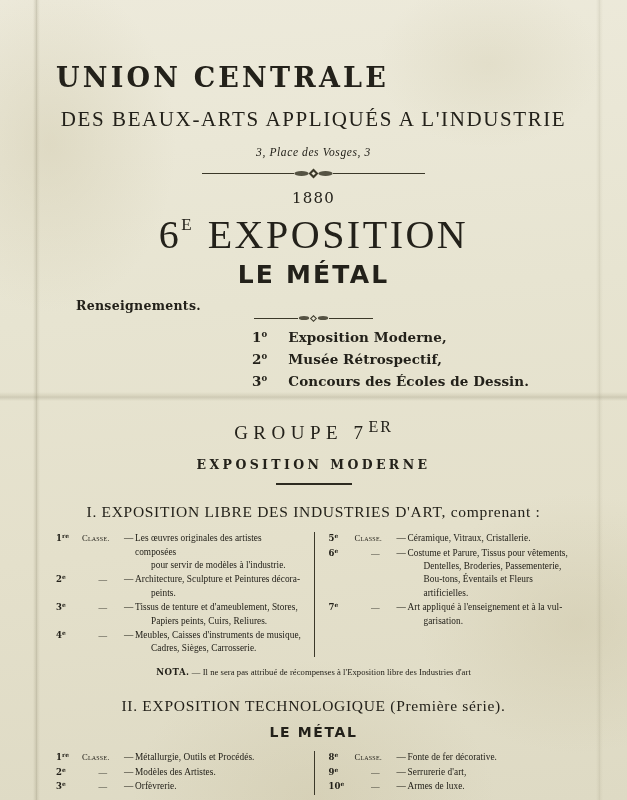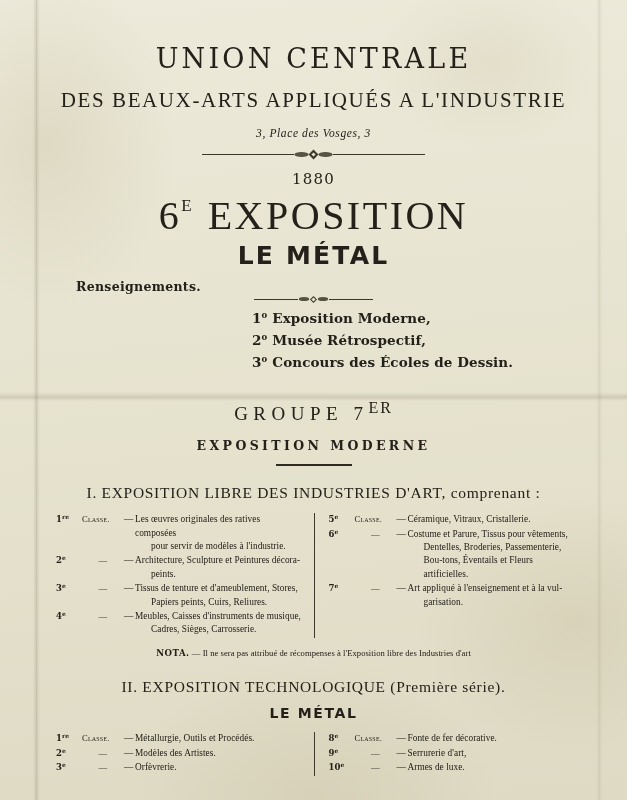--- a/index.html
+++ b/index.html
@@ -60,26 +60,26 @@
       rgba(150,144,116,0) 100%);
   }
   .content {
     position: relative;
     z-index: 2;
     padding: 0 56px;
   }
 
   
   .m-union {
-    text-align: center;
-    font-family: "DejaVu Serif", serif;
-    font-weight: normal;
+    text-align: left;
+    font-family: "DejaVu Serif", serif;
+    font-weight: bold;
     font-size: 27px;
     letter-spacing: 3.2px;
-    padding-top: 45px;
+    padding-top: 64px;
     line-height: 1;
   }
   .m-sub {
     text-align: center;
     font-size: 21px;
     letter-spacing: 1.6px;
     margin-top: 18px;
     line-height: 1;
     white-space: nowrap;
   }
@@ -183,21 +183,21 @@
   }
   .groups {
     margin-top: 11px;
     padding-left: 196px;
     font-family: "DejaVu Serif", serif;
     font-weight: bold;
     font-size: 13.5px;
     letter-spacing: .1px;
     line-height: 1.62;
   }
-  .groups .num { margin-right: 5px; }
+  .groups .num { margin-right: 21px; }
   .groups .num sup { font-size: 8.5px; vertical-align: 5px; }
 
   
   .grp-head {
     text-align: center;
     font-size: 19px;
     letter-spacing: 5.5px;
     margin-top: 26px;
     font-family: "Liberation Serif", serif;
   }
@@ -341,21 +341,21 @@
     <div class="rule-short"></div>
 
     <div class="sec-head">I. EXPOSITION LIBRE DES INDUSTRIES D'ART, comprenant :</div>
 
     <div class="cols">
       <div class="col col-l">
         <div class="crow">
           <span class="c-num"><span>1</span><sup>re</sup></span>
           <span class="c-word">Classe.</span>
           <span class="c-dash">—</span>
-          <span class="c-text"><span>Les œuvres originales des ratives composées</span><span class="cont">pour servir de modèles à l'industrie.</span></span>
+          <span class="c-text"><span>Les œuvres originales des artistes composées</span><span class="cont">pour servir de modèles à l'industrie.</span></span>
         </div>
         <div class="crow">
           <span class="c-num"><span>2</span><sup>e</sup></span>
           <span class="c-word dash">—</span>
           <span class="c-dash">—</span>
           <span class="c-text"><span>Architecture, Sculpture et Peintures décora-</span><span class="cont">peints.</span></span>
         </div>
         <div class="crow">
           <span class="c-num"><span>3</span><sup>e</sup></span>
           <span class="c-word dash">—</span>

